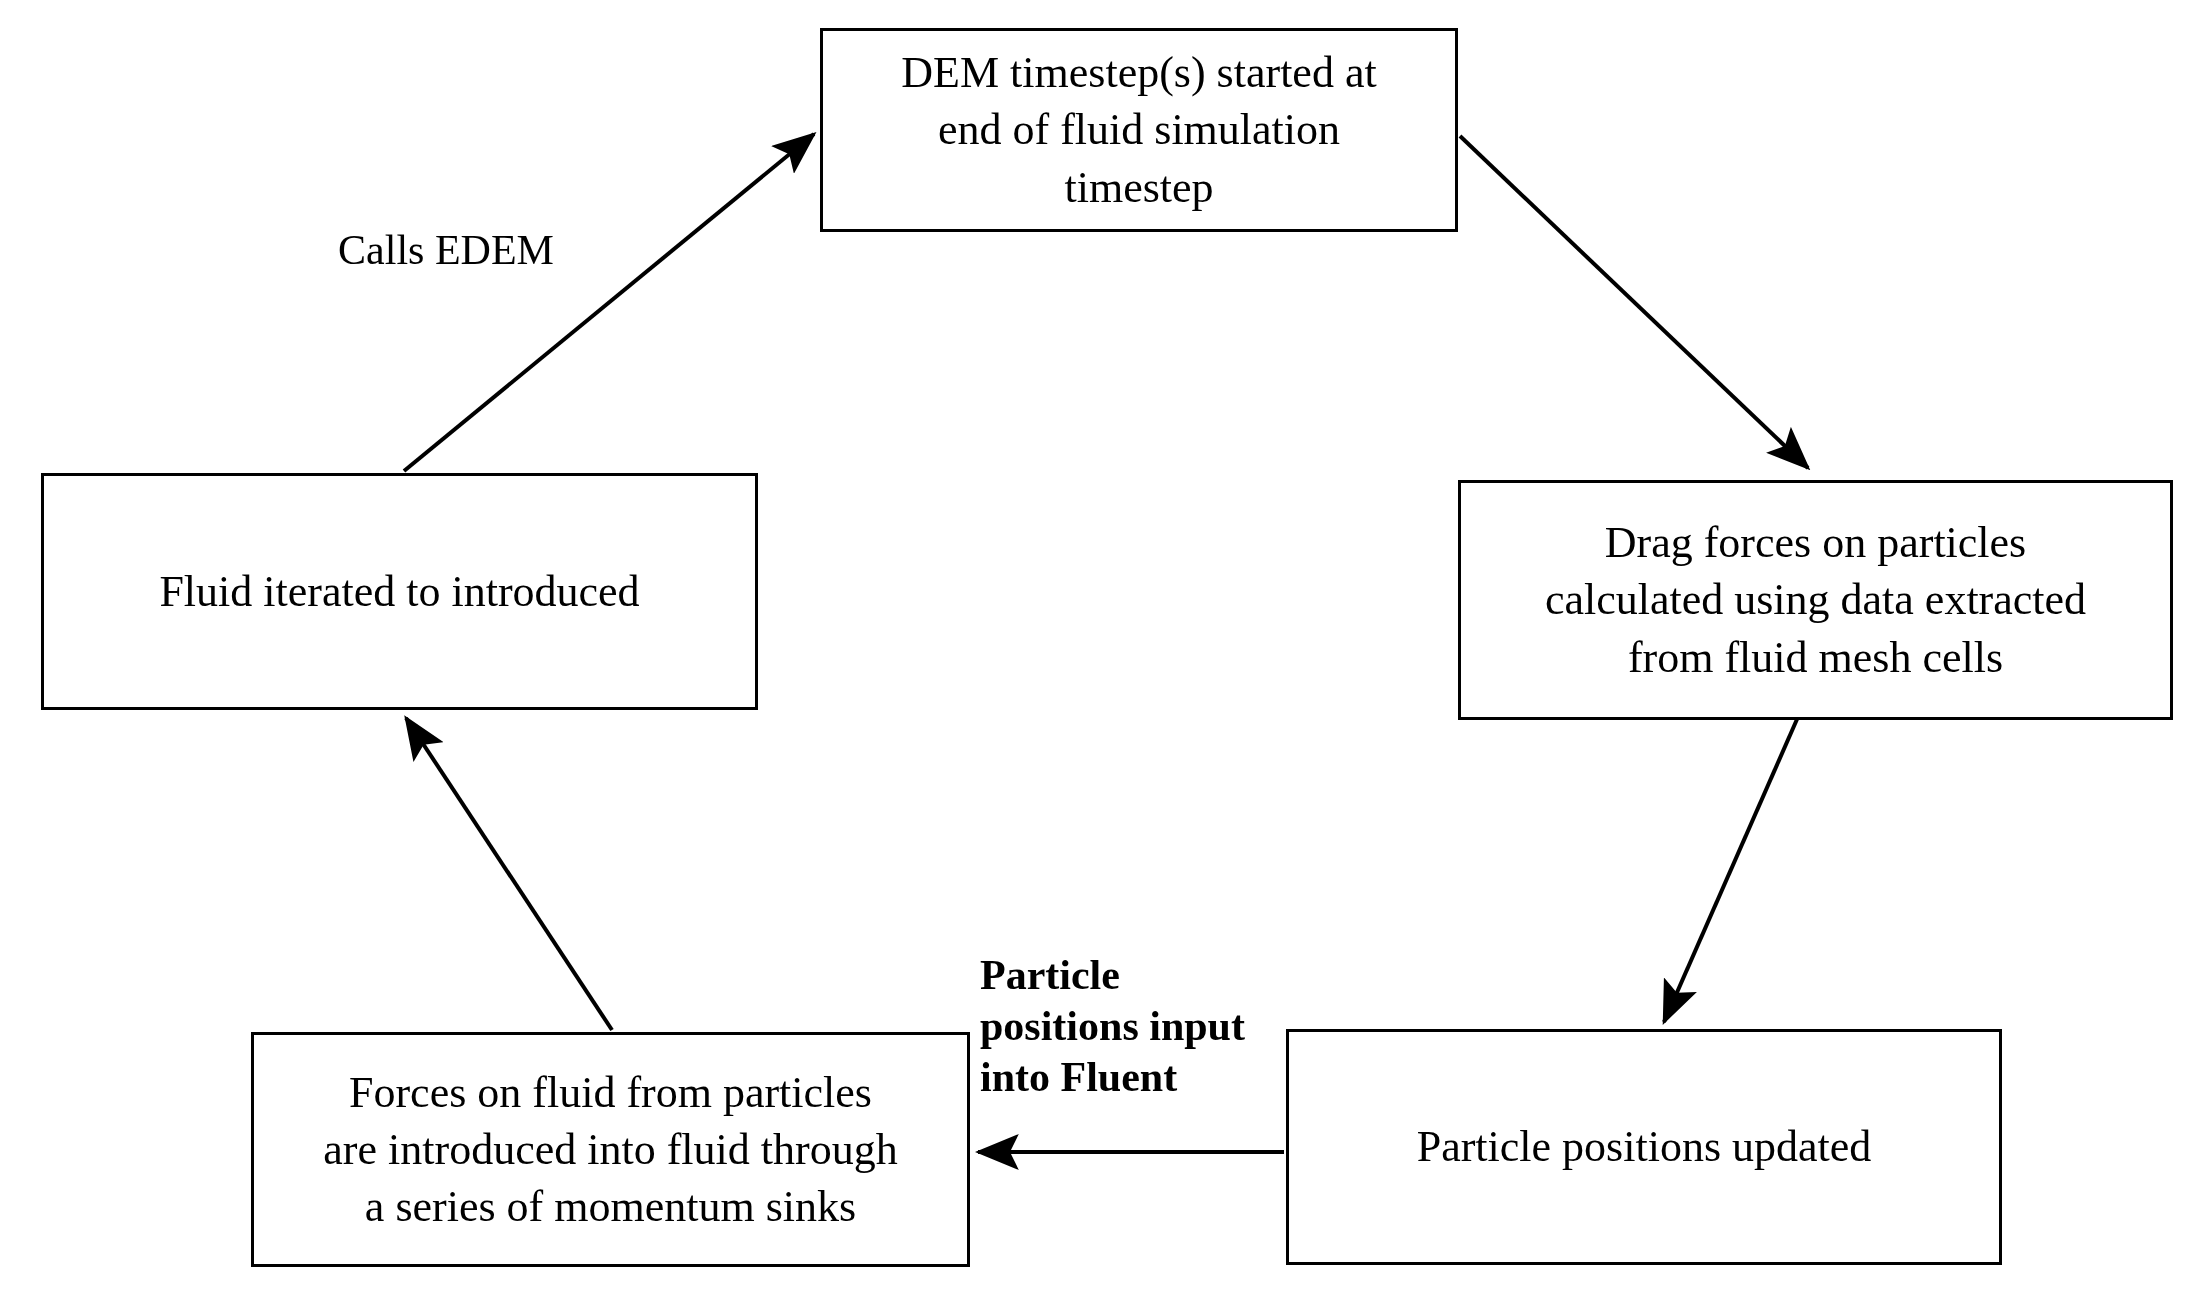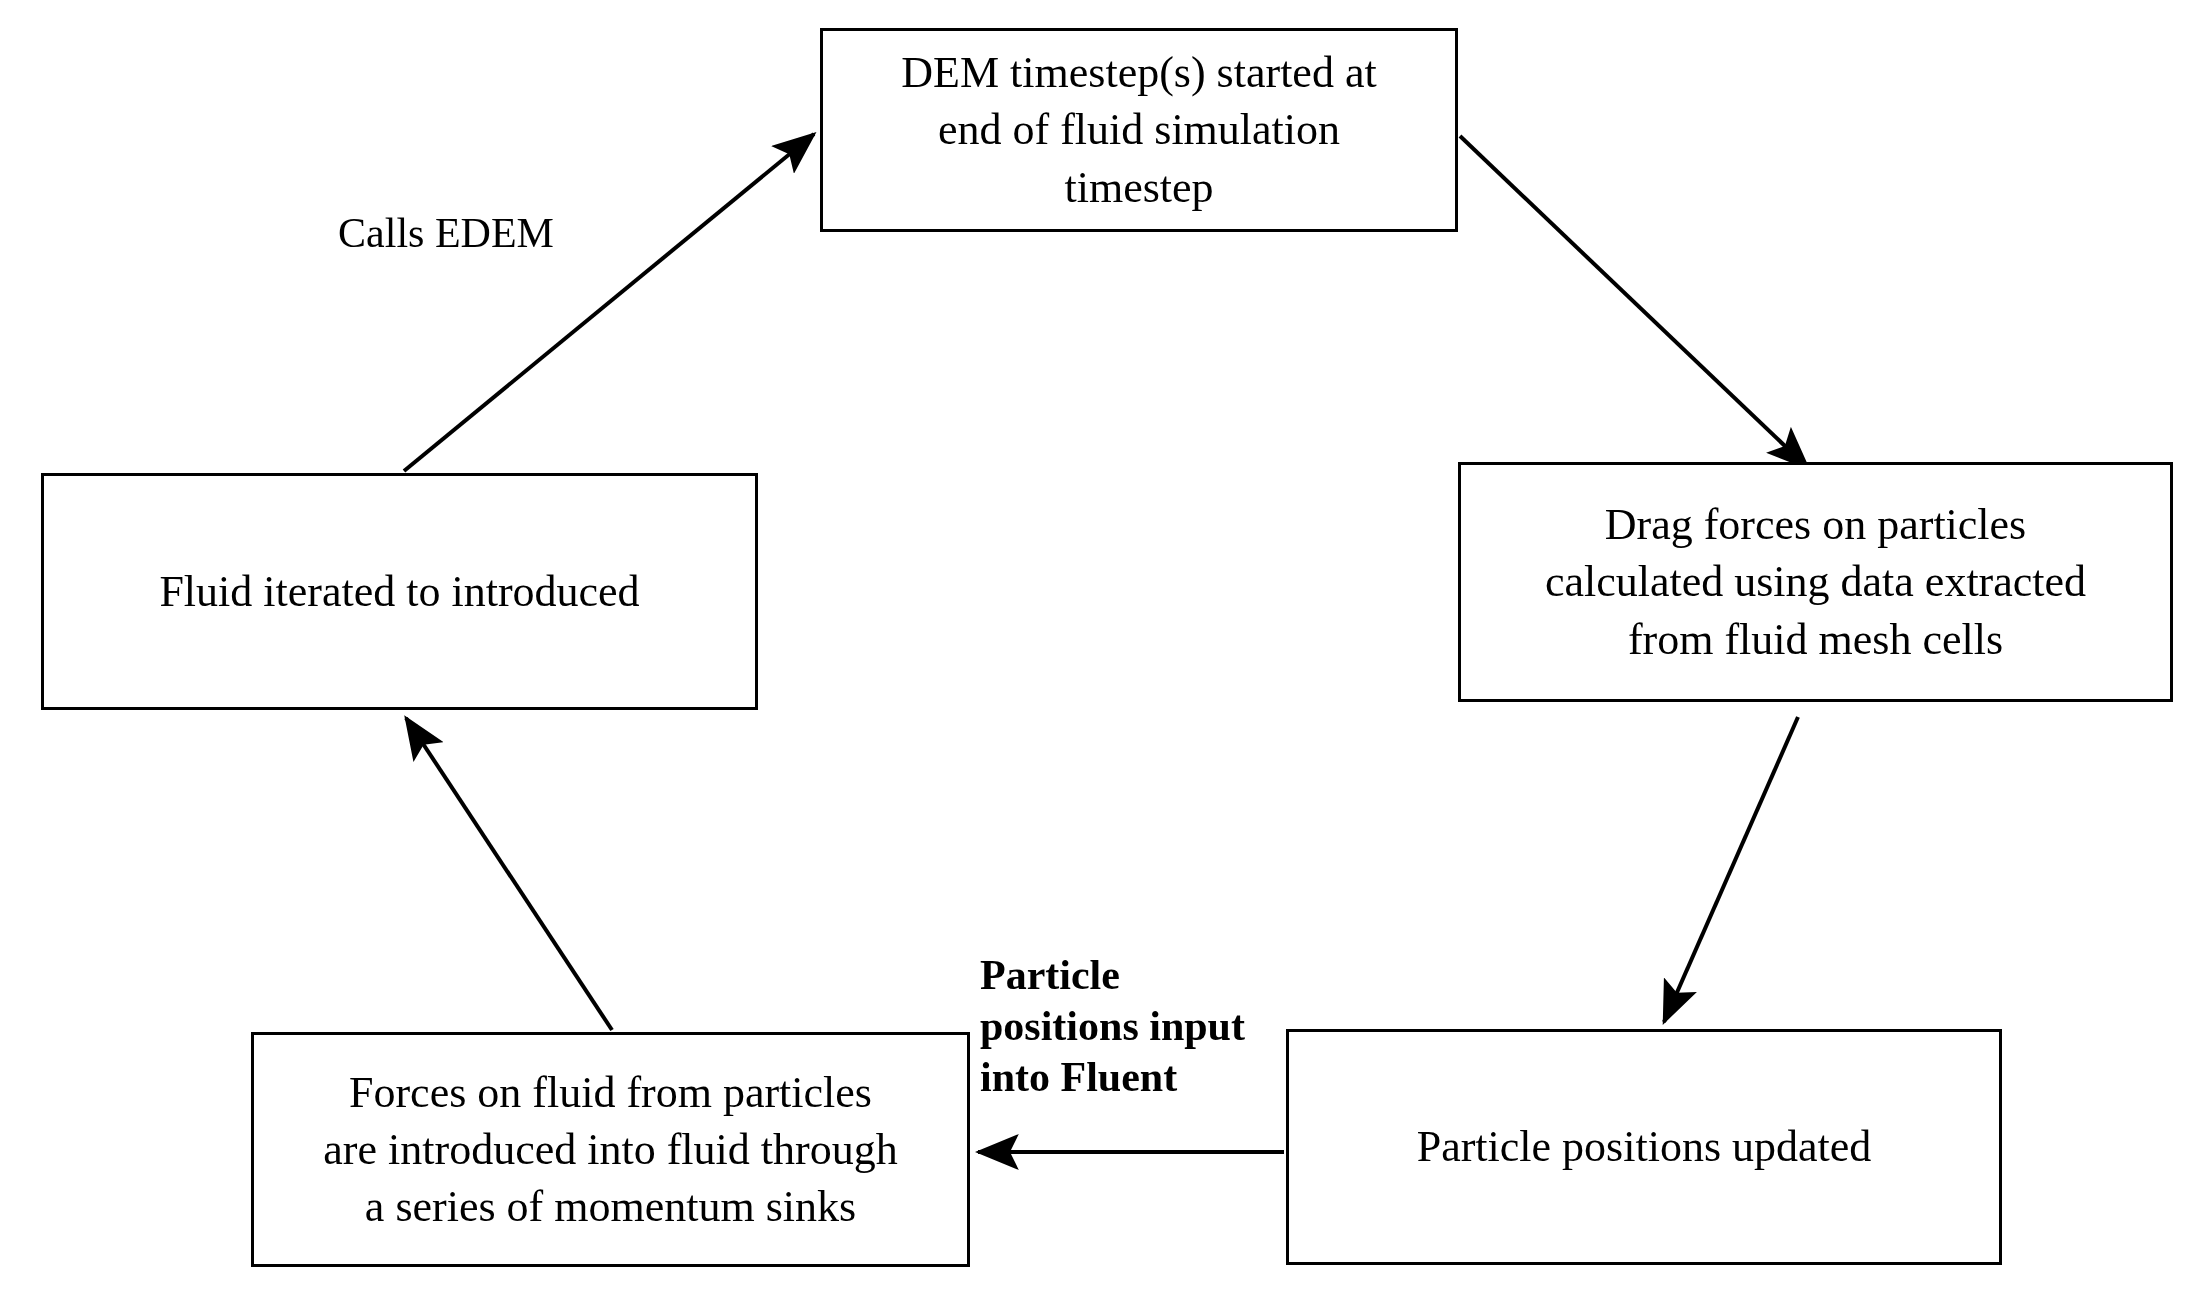--- a/index.html
+++ b/index.html
@@ -49,26 +49,26 @@
     font-size: 42px;
     line-height: 1.22;
     white-space: pre-line;
     background: transparent;
   }
   .edge-label.center { text-align: center; }
   .edge-label.left   { text-align: left; }
 
   
   #node-top          { left: 812px;  top: 28px;   width: 638px;  height: 204px; }
-  #node-right        { left: 1450px; top: 462px;  width: 715px;  height: 240px; justify-content: center; }
+  #node-right        { left: 1450px; top: 480px;  width: 715px;  height: 240px; justify-content: center; }
   #node-left         { left: 33px;   top: 473px;  width: 717px;  height: 237px; }
   #node-bottom-left  { left: 243px;  top: 1032px; width: 719px;  height: 235px; }
   #node-bottom-right { left: 1278px; top: 1029px; width: 716px;  height: 236px; }
 
-  #label-calls-edem  { left: 288px;  top: 208px;  width: 300px; }
+  #label-calls-edem  { left: 288px;  top: 225px;  width: 300px; }
   #label-particle-positions { left: 972px; top: 950px; width: 300px; font-weight: bold; }
 </style>
 </head>
 <body>
 
 <div id="stage">
 
   <svg class="edges" viewBox="0 0 2187 1304" aria-hidden="true">
     <defs>
       <marker id="arrowhead" markerWidth="11" markerHeight="9" refX="10.2" refY="4.5" orient="auto" markerUnits="strokeWidth">

